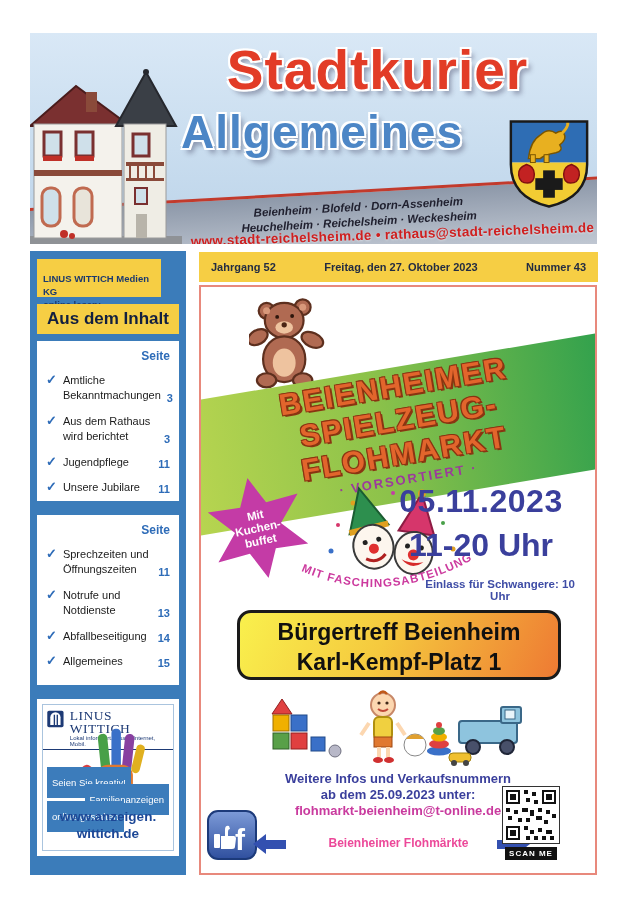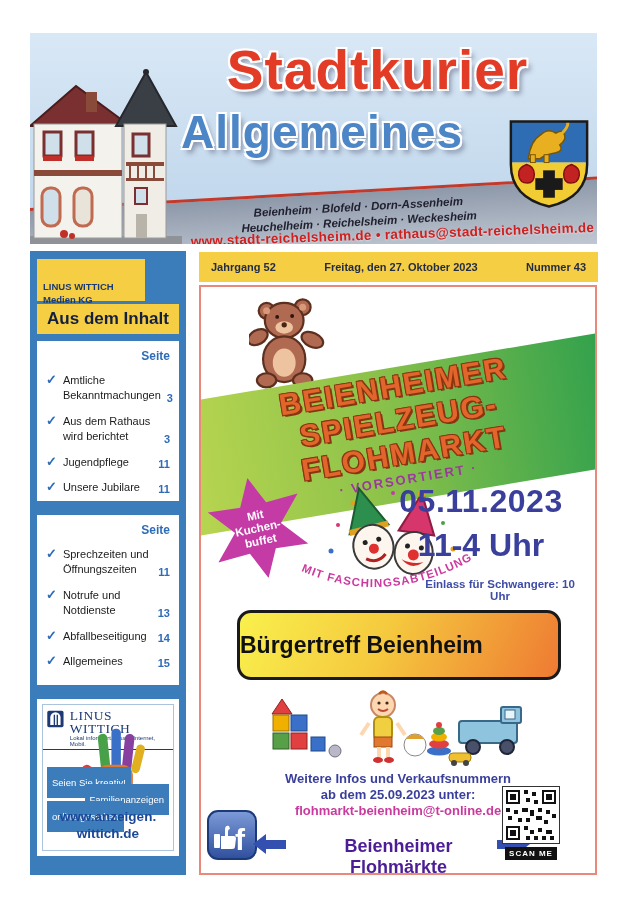--- a/index.html
+++ b/index.html
@@ -44,22 +44,22 @@
   
   .issue-bar {
     position:absolute; left:199px; top:252px; width:399px; height:21px;
     background:#f6ce44; display:flex; align-items:center; justify-content:space-between;
     padding:15px 12px; font-size:11px; font-weight:bold; color:#232c42;
   }
 
   
   .sidebar { position:absolute; left:30px; top:251px; width:156px; height:624px; background:#3b7cba; }
   .pub-box {
-    position:absolute; left:7px; top:8px; width:108px; height:38px; background:#f6ce44;
-    padding:21px 6px; font-size:9.5px; font-weight:bold; color:#1c3a6e; line-height:13px;
+    position:absolute; left:7px; top:8px; width:124px; height:38px; background:#f6ce44;
+    padding:13px 6px; font-size:9.5px; font-weight:bold; color:#1c3a6e; line-height:13px;
   }
   .toc-title {
     position:absolute; left:7px; top:53px; width:142px; height:30px; background:#f6ce44;
     text-align:center; line-height:30px; font-size:17px; font-weight:bold; color:#131f3f;
   }
   .toc-box { position:absolute; left:7px; width:142px; background:#ffffff; padding:8px 9px 21px 9px; }
   .toc-box.first { top:90px; height:160px; }
   .toc-box.second { top:264px; height:170px; }
   .seite-header { text-align:right; font-size:12px; font-weight:bold; color:#2e6cb8; margin-bottom:10px; }
   .toc-item { display:flex; gap:6px; margin-bottom:10px; font-size:11px; }
@@ -108,37 +108,37 @@
   .event-date { position:absolute; left:175px; top:196px; width:210px; text-align:center; z-index:3;
     font-size:32px; font-weight:bold; letter-spacing:.5px; color:#3a3f9c; }
   .event-time { position:absolute; left:175px; top:240px; width:210px; text-align:center; z-index:3;
     font-size:32px; font-weight:bold; color:#3a3f9c; }
   .admission-note { position:absolute; left:165px; top:291px; width:220px; text-align:center; z-index:3;
     font-size:11.5px; font-weight:bold; color:#3f4da6;padding-left:48px; }
   .venue-box {
     position:absolute; left:36px; top:323px; width:324px; height:70px; z-index:3;
     background:linear-gradient(115deg,#f9f04d 0%,#f5c93e 45%,#ee7a33 100%);
     border:3px solid #1a1a1a; border-radius:14px;
-    display:flex; flex-direction:row; align-items:center; justify-content:space-between;
+    display:flex; flex-direction:column; align-items:center; justify-content:flex-end;
     font-size:23px; font-weight:bold; color:#101010; line-height:30px;
   }
   .toys-illustration { position:absolute; left:62px; top:402px; width:270px; height:80px; }
   .info-block { position:absolute; left:20px; top:484px; width:354px; text-align:center;
     font-size:13px; font-weight:bold; color:#3a3f9c; line-height:16px; }
   .info-email { color:#c93a9e; }
   .fb-icon { position:absolute; left:6px; top:523px; width:50px; height:50px; z-index:2; }
   .block-arrow { position:absolute; top:547px; display:flex; align-items:center; z-index:2; }
   .block-arrow .shaft { width:20px; height:9px; background:#3350b0; }
   .block-arrow .head { width:0; height:0; border-top:10px solid transparent; border-bottom:10px solid transparent; }
   .block-arrow.left { left:52px; }
   .block-arrow.left .head { border-right:13px solid #3350b0; }
   .block-arrow.right { left:296px; }
   .block-arrow.right .head { border-left:13px solid #3350b0; }
   .social-label { position:absolute; left:100px; top:549px; width:195px; text-align:center; z-index:2;
-    font-size:18px; font-weight:bold; color:#4c1d95; }
+    font-size:12px; font-weight:bold; color:#ec4899; }
   .qr-code { position:absolute; left:301px; top:499px; width:58px; height:58px; z-index:2; }
   .qr-caption { position:absolute; left:304px; top:560px; width:52px; height:13px; z-index:2;
     background:#111; color:#fff; font-size:8px; font-weight:bold; letter-spacing:1px;
     text-align:center; line-height:13px; }
 </style>
 </head>
 <body>
 
 <div class="page">
 
@@ -362,25 +362,26 @@
       </g>
       <defs>
           <path id="faschingArc" d="M 8,86 Q 100,126 194,66"></path>
         </defs>
       <text font-size="11.5" font-weight="bold" fill="#cc3a9e" letter-spacing="1">
         <textPath href="#faschingArc">MIT FASCHINGSABTEILUNG</textPath>
       </text>
     </svg>
 
     <div class="event-date">05.11.2023</div>
-    <div class="event-time">11-4 Uhr</div>
+    <div class="event-time">11-20 Uhr</div>
     <div class="admission-note">Einlass für Schwangere: 10 Uhr</div>
 
     <div class="venue-box">
       <div>Bürgertreff Beienheim</div>
+      <div>Karl-Kempf-Platz 1</div>
     </div>
 
     <svg class="toys-illustration" viewBox="0 0 270 80">
       <polygon points="19,10 9,25 29,25" fill="#e04040" stroke="#902020"></polygon>
       <rect x="10" y="26" width="16" height="16" fill="#f0b000" stroke="#a07000"></rect>
       <rect x="28" y="26" width="16" height="16" fill="#3a70c8" stroke="#204a8a"></rect>
       <rect x="10" y="44" width="16" height="16" fill="#58a048" stroke="#306028"></rect>
       <rect x="28" y="44" width="16" height="16" fill="#e04040" stroke="#902020"></rect>
       <rect x="48" y="48" width="14" height="14" fill="#3a70c8" stroke="#204a8a"></rect>
       <circle cx="72" cy="62" r="6" fill="#b8b8c8" stroke="#707080"></circle>

